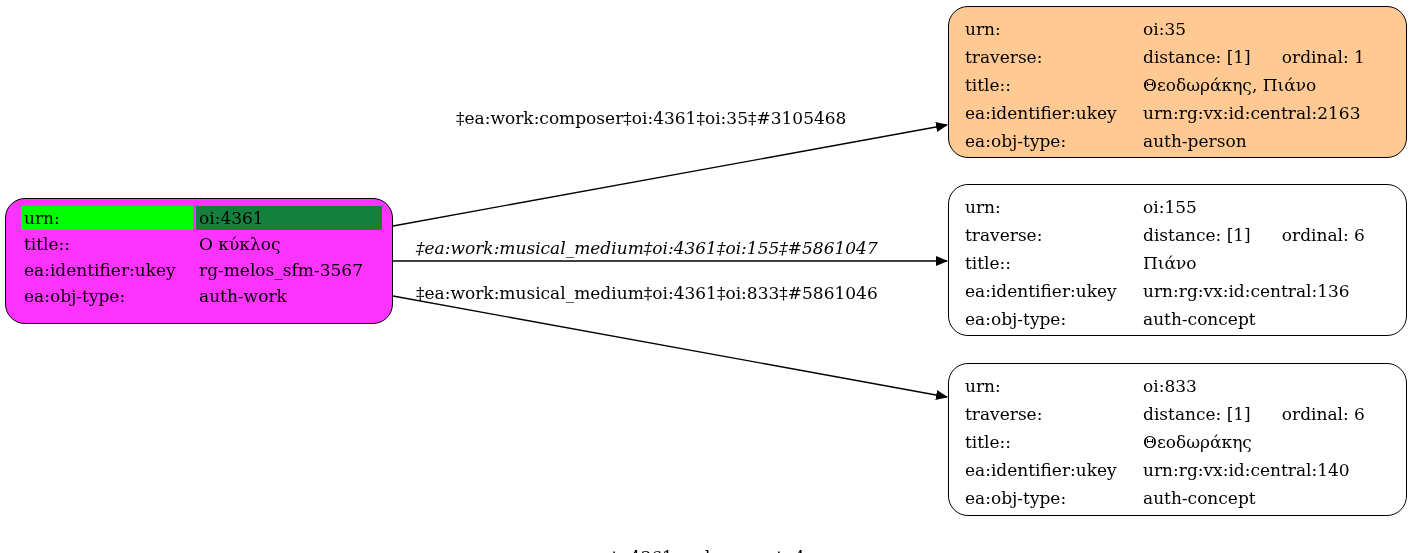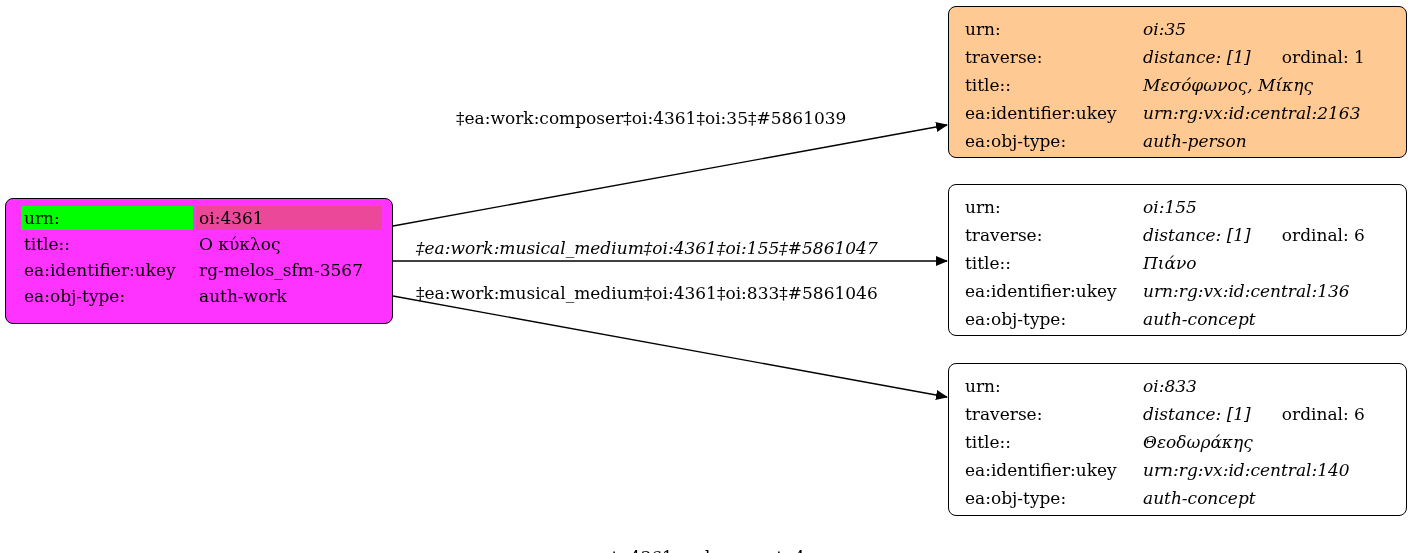--- a/index.html
+++ b/index.html
@@ -1,61 +1,61 @@
 <!DOCTYPE html>
 <html><head>
 <meta charset="utf-8">
 <style>
   html, body { margin: 0; padding: 0; background: #ffffff; }
   body { width: 1412px; height: 553px; position: relative; overflow: hidden;
          font-family: "DejaVu Serif", serif; font-size: 17px; color: #000; }
   svg.edges { position: absolute; left: 0; top: 0; width: 1412px; height: 553px; }
-  .node { position: absolute; border: 1.3px solid #000; border-radius: 8px; box-sizing: border-box; }
+  .node { position: absolute; border: 1.3px solid #000; border-radius: 20px; box-sizing: border-box; }
   .node table { border-collapse: separate; border-spacing: 3px 2px; position: absolute; }
   .node td { padding: 0 3px; height: 24px; line-height: 24px; white-space: nowrap; font-size: 17px; }
   .root { left: 5px; top: 198px; width: 388px; height: 126px; background: #ff33ff; }
   .root table { left: 12px; top: 5px; }
   .root td.k { width: 166px; }
   .root td.v { width: 180px; }
   .root tr.hl td { background: #00ff00; }
   .n1 { left: 948px; top: 6px; width: 459px; height: 152px; background: #ffc993; }
   .n2 { left: 948px; top: 184px; width: 459px; height: 152px; background: #ffffff; }
   .n3 { left: 948px; top: 363px; width: 459px; height: 153px; background: #ffffff; }
   .child table { left: 12px; top: 6px; border-spacing: 0 4px; }
   .child td { height: 24px; }
   .child td.k { width: 171px; padding-left: 4px; }
-  .child td.v { padding-left: 4px; font-style: italic; }
+  .child td.v { padding-left: 4px; }
   .child .ord { padding-left: 28px; text-align: center; }
   .elabel { position: absolute; white-space: nowrap; font-size: 17px; }
   .footer { position: absolute; left: 583px; top: 547px; white-space: nowrap; font-size: 17px; }
 </style>
 </head>
 <body>
 
 <svg class="edges" xmlns="http://www.w3.org/2000/svg">
   <defs>
     <marker id="arrow" markerWidth="12" markerHeight="10" refX="11" refY="5" orient="auto" markerUnits="userSpaceOnUse">
       <path d="M0,0 L12,5 L0,10 Z" fill="#000"></path>
     </marker>
   </defs>
   <line x1="393" y1="226" x2="947" y2="125" stroke="#000" stroke-width="1.3" marker-end="url(#arrow)"></line>
   <line x1="393" y1="261" x2="947" y2="261" stroke="#000" stroke-width="1.3" marker-end="url(#arrow)"></line>
   <line x1="393" y1="296" x2="947" y2="397" stroke="#000" stroke-width="1.3" marker-end="url(#arrow)"></line>
 </svg>
 
-<div class="elabel" style="left:456px; top:108px;">‡ea:work:composer‡oi:4361‡oi:35‡#5861039</div>
+<div class="elabel" style="left:456px; top:108px;">‡ea:work:composer‡oi:4361‡oi:35‡#3105468</div>
 <div class="elabel" style="left:416px; top:238px;font-style:italic;">‡ea:work:musical_medium‡oi:4361‡oi:155‡#5861047</div>
 <div class="elabel" style="left:416px; top:283px;">‡ea:work:musical_medium‡oi:4361‡oi:833‡#5861046</div>
 
 <div class="node root" style="background: rgb(255, 51, 255);">
   <table>
     <tbody>
         <tr class="hl">
       <td class="k" style="background: rgb(0, 255, 0);">urn:</td>
-      <td class="v" style="background: #ec4899; margin-left: 37px;">oi:4361</td>
+      <td class="v" style="background: #15803d; margin-left: 37px;">oi:4361</td>
     </tr>
     <tr>
       <td class="k">title::</td>
       <td class="v">Ο κύκλος</td>
     </tr>
     <tr>
       <td class="k">ea:identifier:ukey</td>
       <td class="v">rg-melos_sfm-3567</td>
     </tr>
     <tr>
@@ -73,21 +73,21 @@
           <td class="k">urn:</td>
           <td class="v" colspan="2">oi:35</td>
         </tr>
     <tr>
           <td class="k">traverse:</td>
           <td class="v">distance: [1]</td>
           <td class="ord">ordinal: 1</td>
         </tr>
     <tr>
           <td class="k">title::</td>
-          <td class="v" colspan="2">Μεσόφωνος, Μίκης</td>
+          <td class="v" colspan="2">Θεοδωράκης, Πιάνο</td>
         </tr>
     <tr>
           <td class="k">ea:identifier:ukey</td>
           <td class="v" colspan="2">urn:rg:vx:id:central:2163</td>
         </tr>
     <tr>
           <td class="k">ea:obj-type:</td>
           <td class="v" colspan="2">auth-person</td>
         </tr>
   </tbody>

